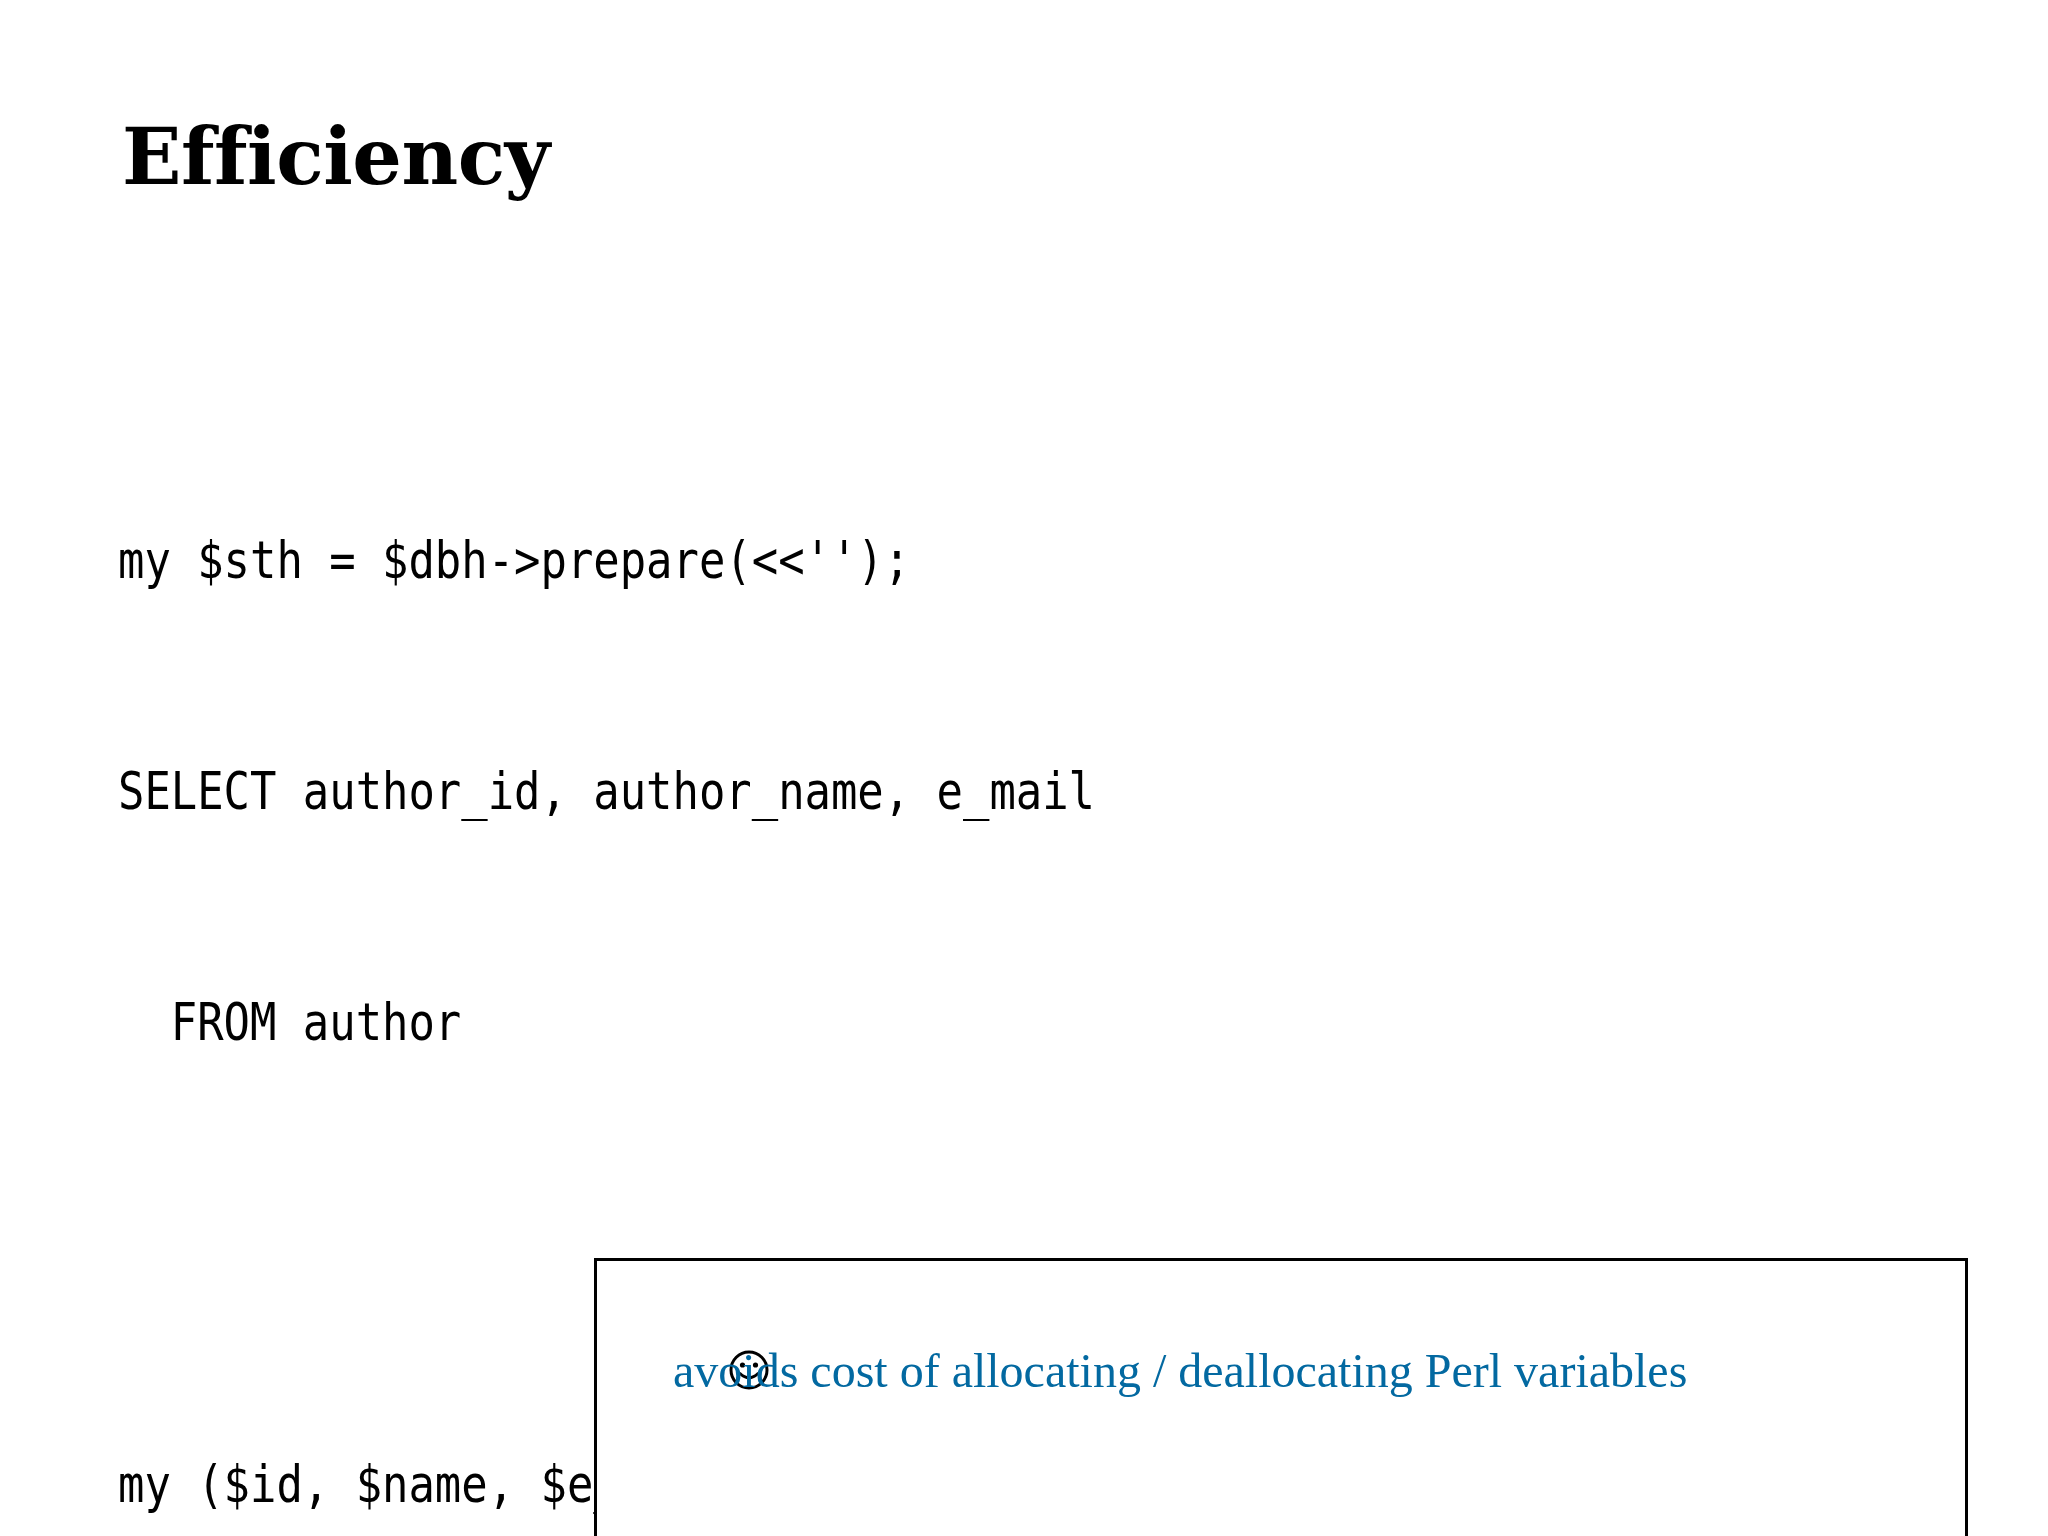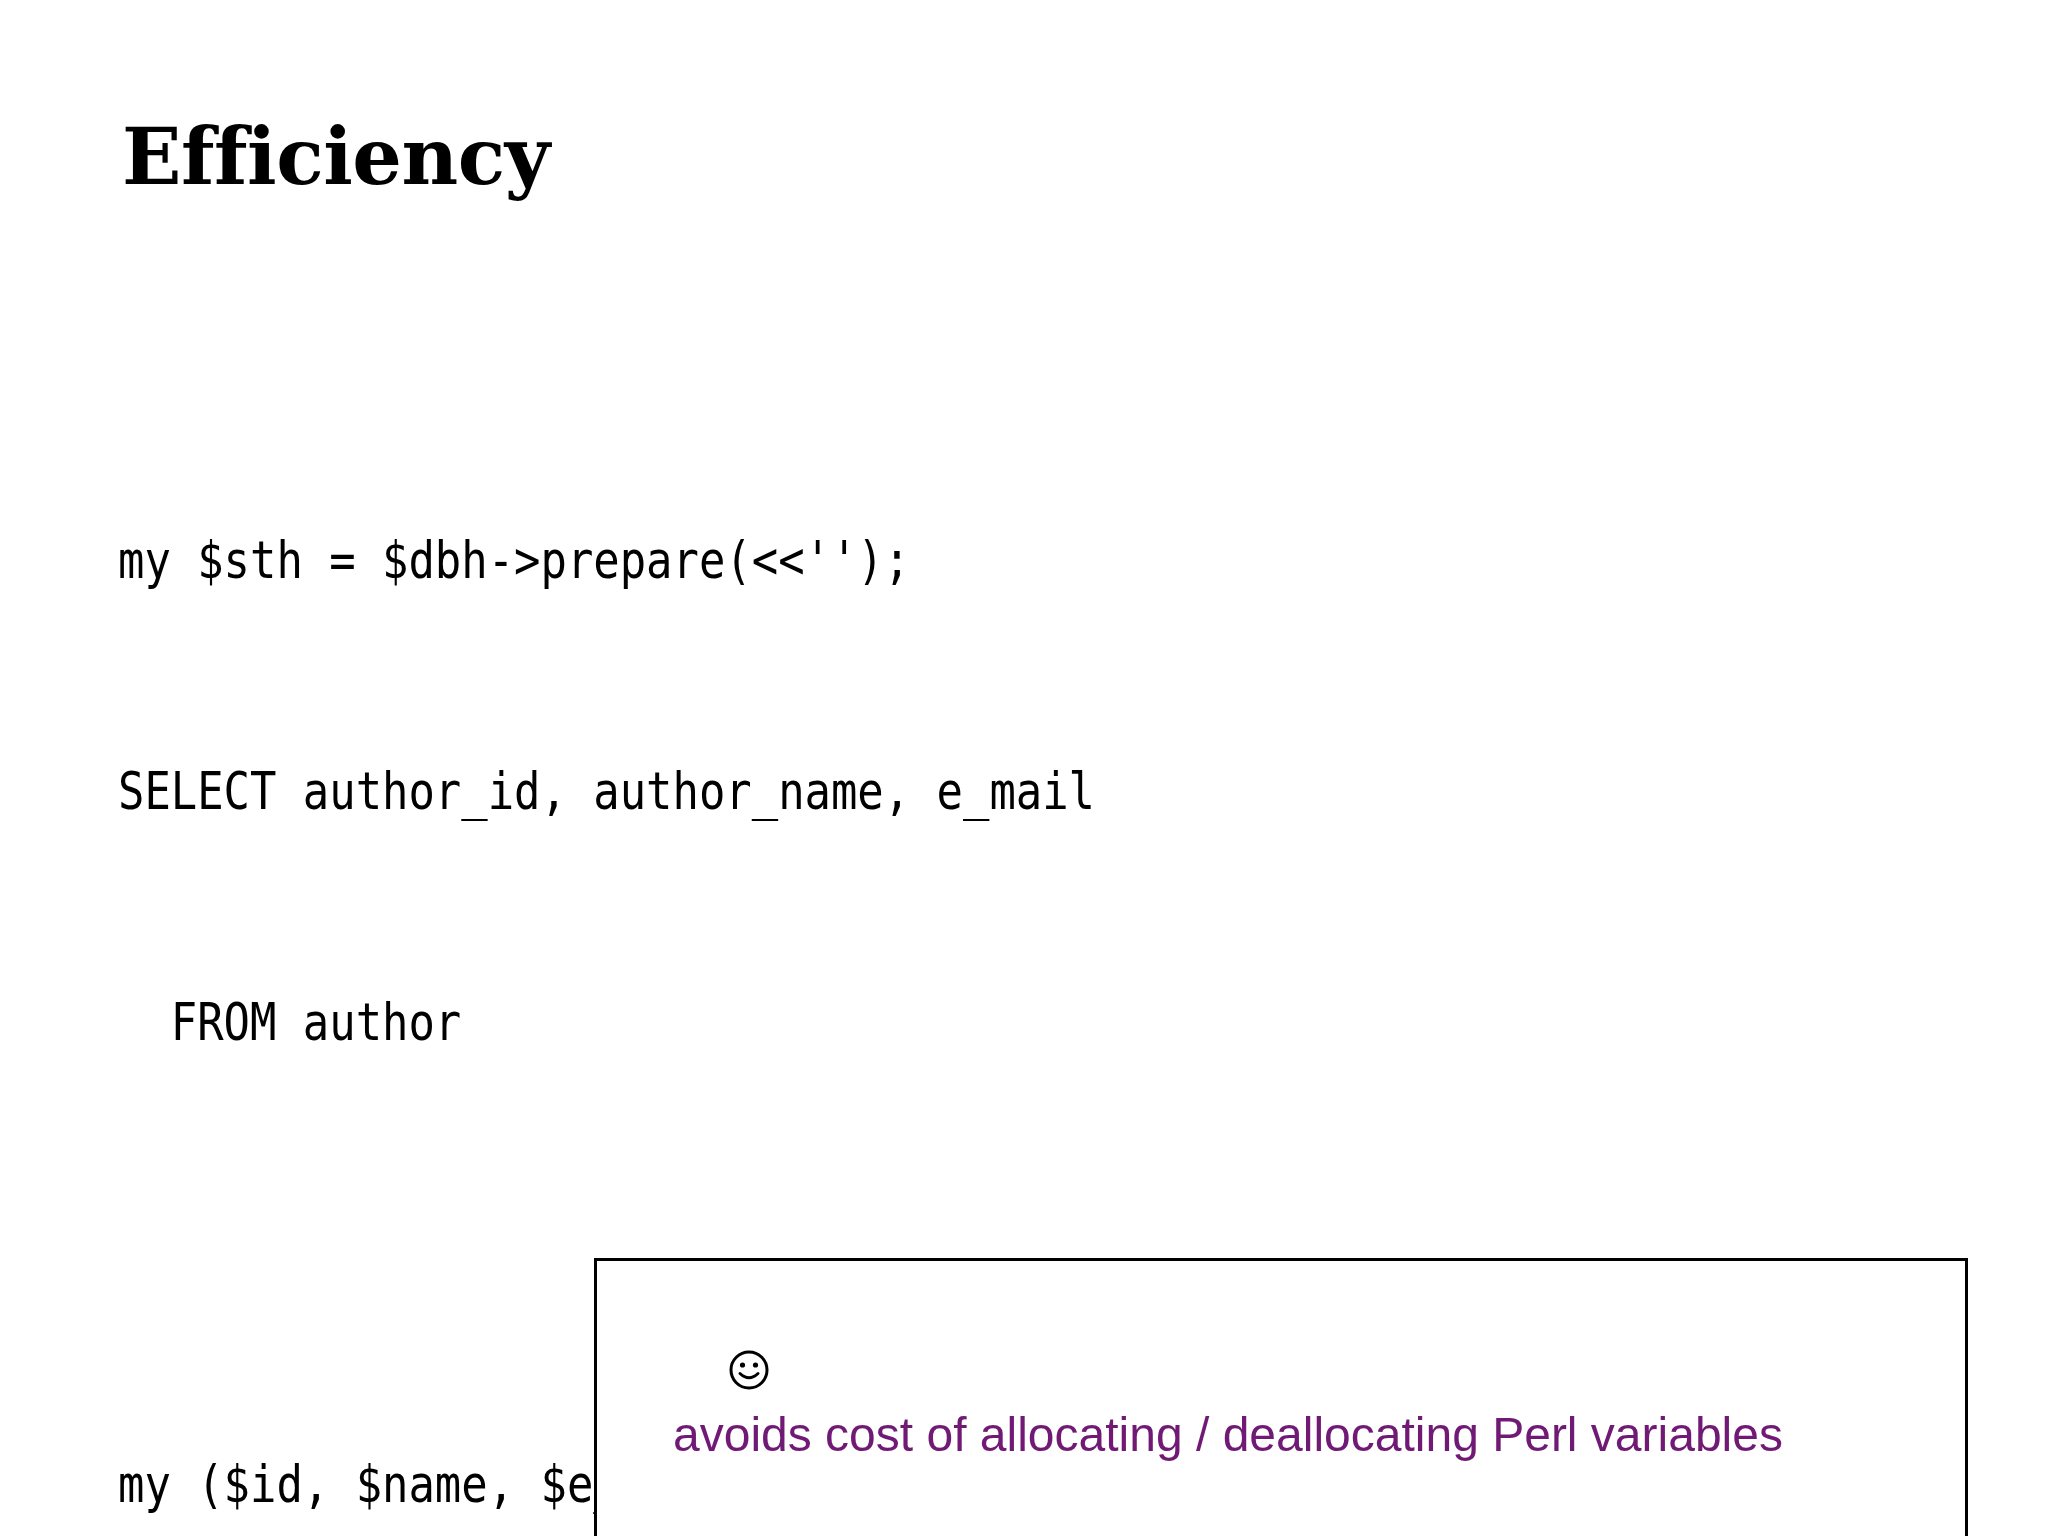--- a/index.html
+++ b/index.html
@@ -64,25 +64,25 @@
     top: 1258px;
     width: 1374px;
     box-sizing: border-box;
     border: 3px solid #000000;
     background: #ffffff;
     padding: 14px 18px 18px 18px;
   }
 
   .callout-line {
     display: flex;
-    align-items: flex-end;
-    font-family: Liberation Sans, sans-serif;
+    align-items: center;
+    font-family: Liberation Serif, serif;
     font-size: 48px;
     line-height: 64px;
-    color: #701a75;
+    color: #0369a1;
     white-space: pre;
   }
 
   .callout-icon {
     display: inline-block;
     width: 58px;
     flex: 0 0 58px;
     text-align: left;
     font-family: "DejaVu Sans", "Liberation Sans", sans-serif;
     font-size: 44px;

